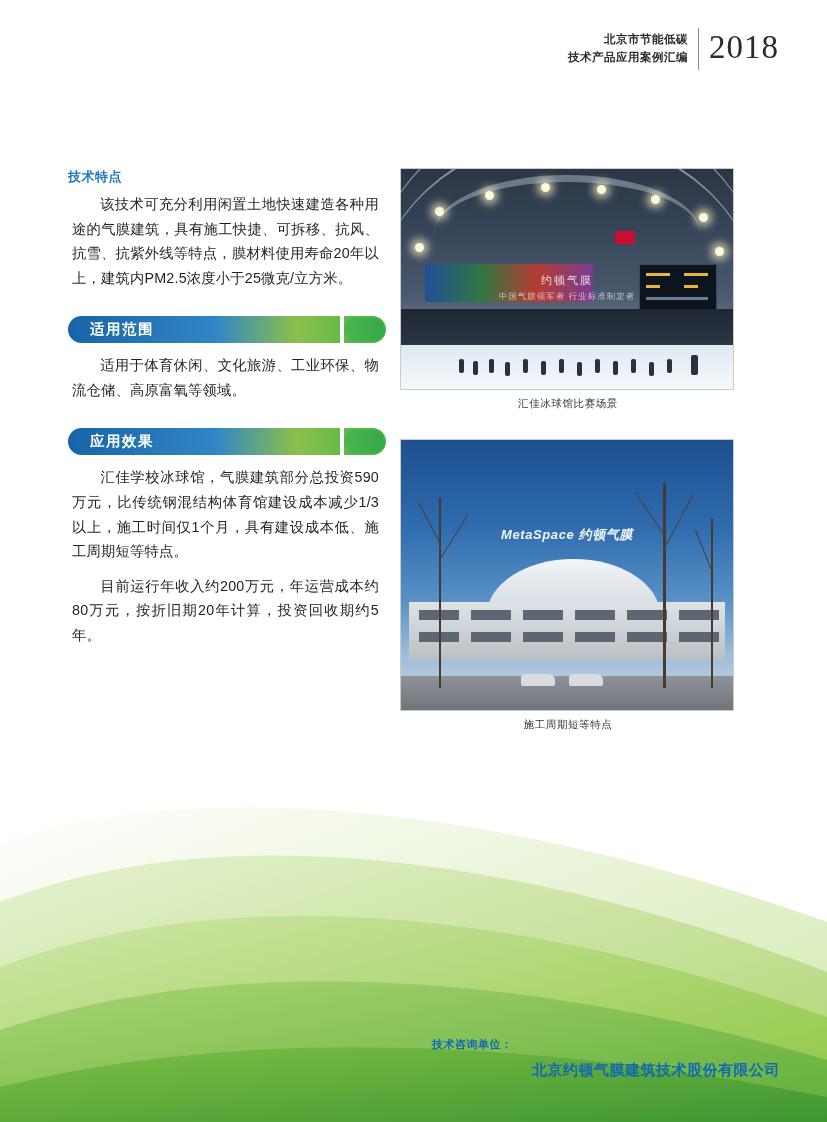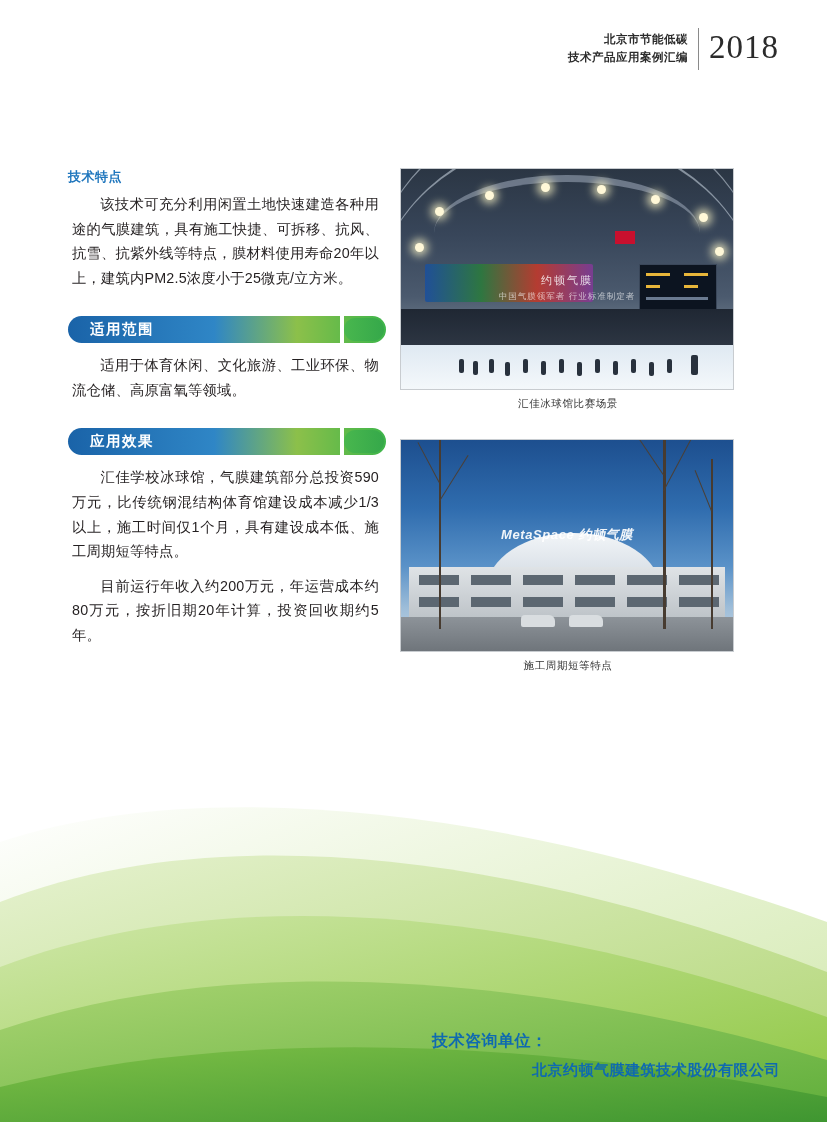--- a/index.html
+++ b/index.html
@@ -130,21 +130,21 @@
     box-sizing: border-box;
   }
   .photo-caption {
     text-align: center;
     font-size: 10.5px;
     color: #333;
     margin-top: 7px;
     letter-spacing: 0.6px;
   }
   .photo-block-2 { margin-top: 28px; }
-  .photo-frame-2 { height: 213px; }
+  .photo-frame-2 { height: 272px; }
 
   
   .ph1-sky {
     position: absolute; inset: 0;
     background: linear-gradient(to bottom, #2b3644 0%, #38465a 30%, #4b5a6e 58%, #6a7888 72%, #b8c4d2 84%, #e8eef4 100%);
   }
   .ph1-arc {
     position: absolute;
     left: -30px; right: -30px;
     height: 180px;
@@ -303,21 +303,21 @@
 
   
   .contact {
     position: absolute;
     left: 420px;
     bottom: 42px;
     width: 360px;
   }
   .contact-label {
     color: #0f6ab0;
-    font-size: 16px;
+    font-size: 11px;
     font-weight: bold;
     letter-spacing: 0.5px;
     margin-left: 12px;
   }
   .contact-company {
     color: #0f6ab0;
     font-size: 15px;
     font-weight: bold;
     letter-spacing: 0.5px;
     text-align: right;

